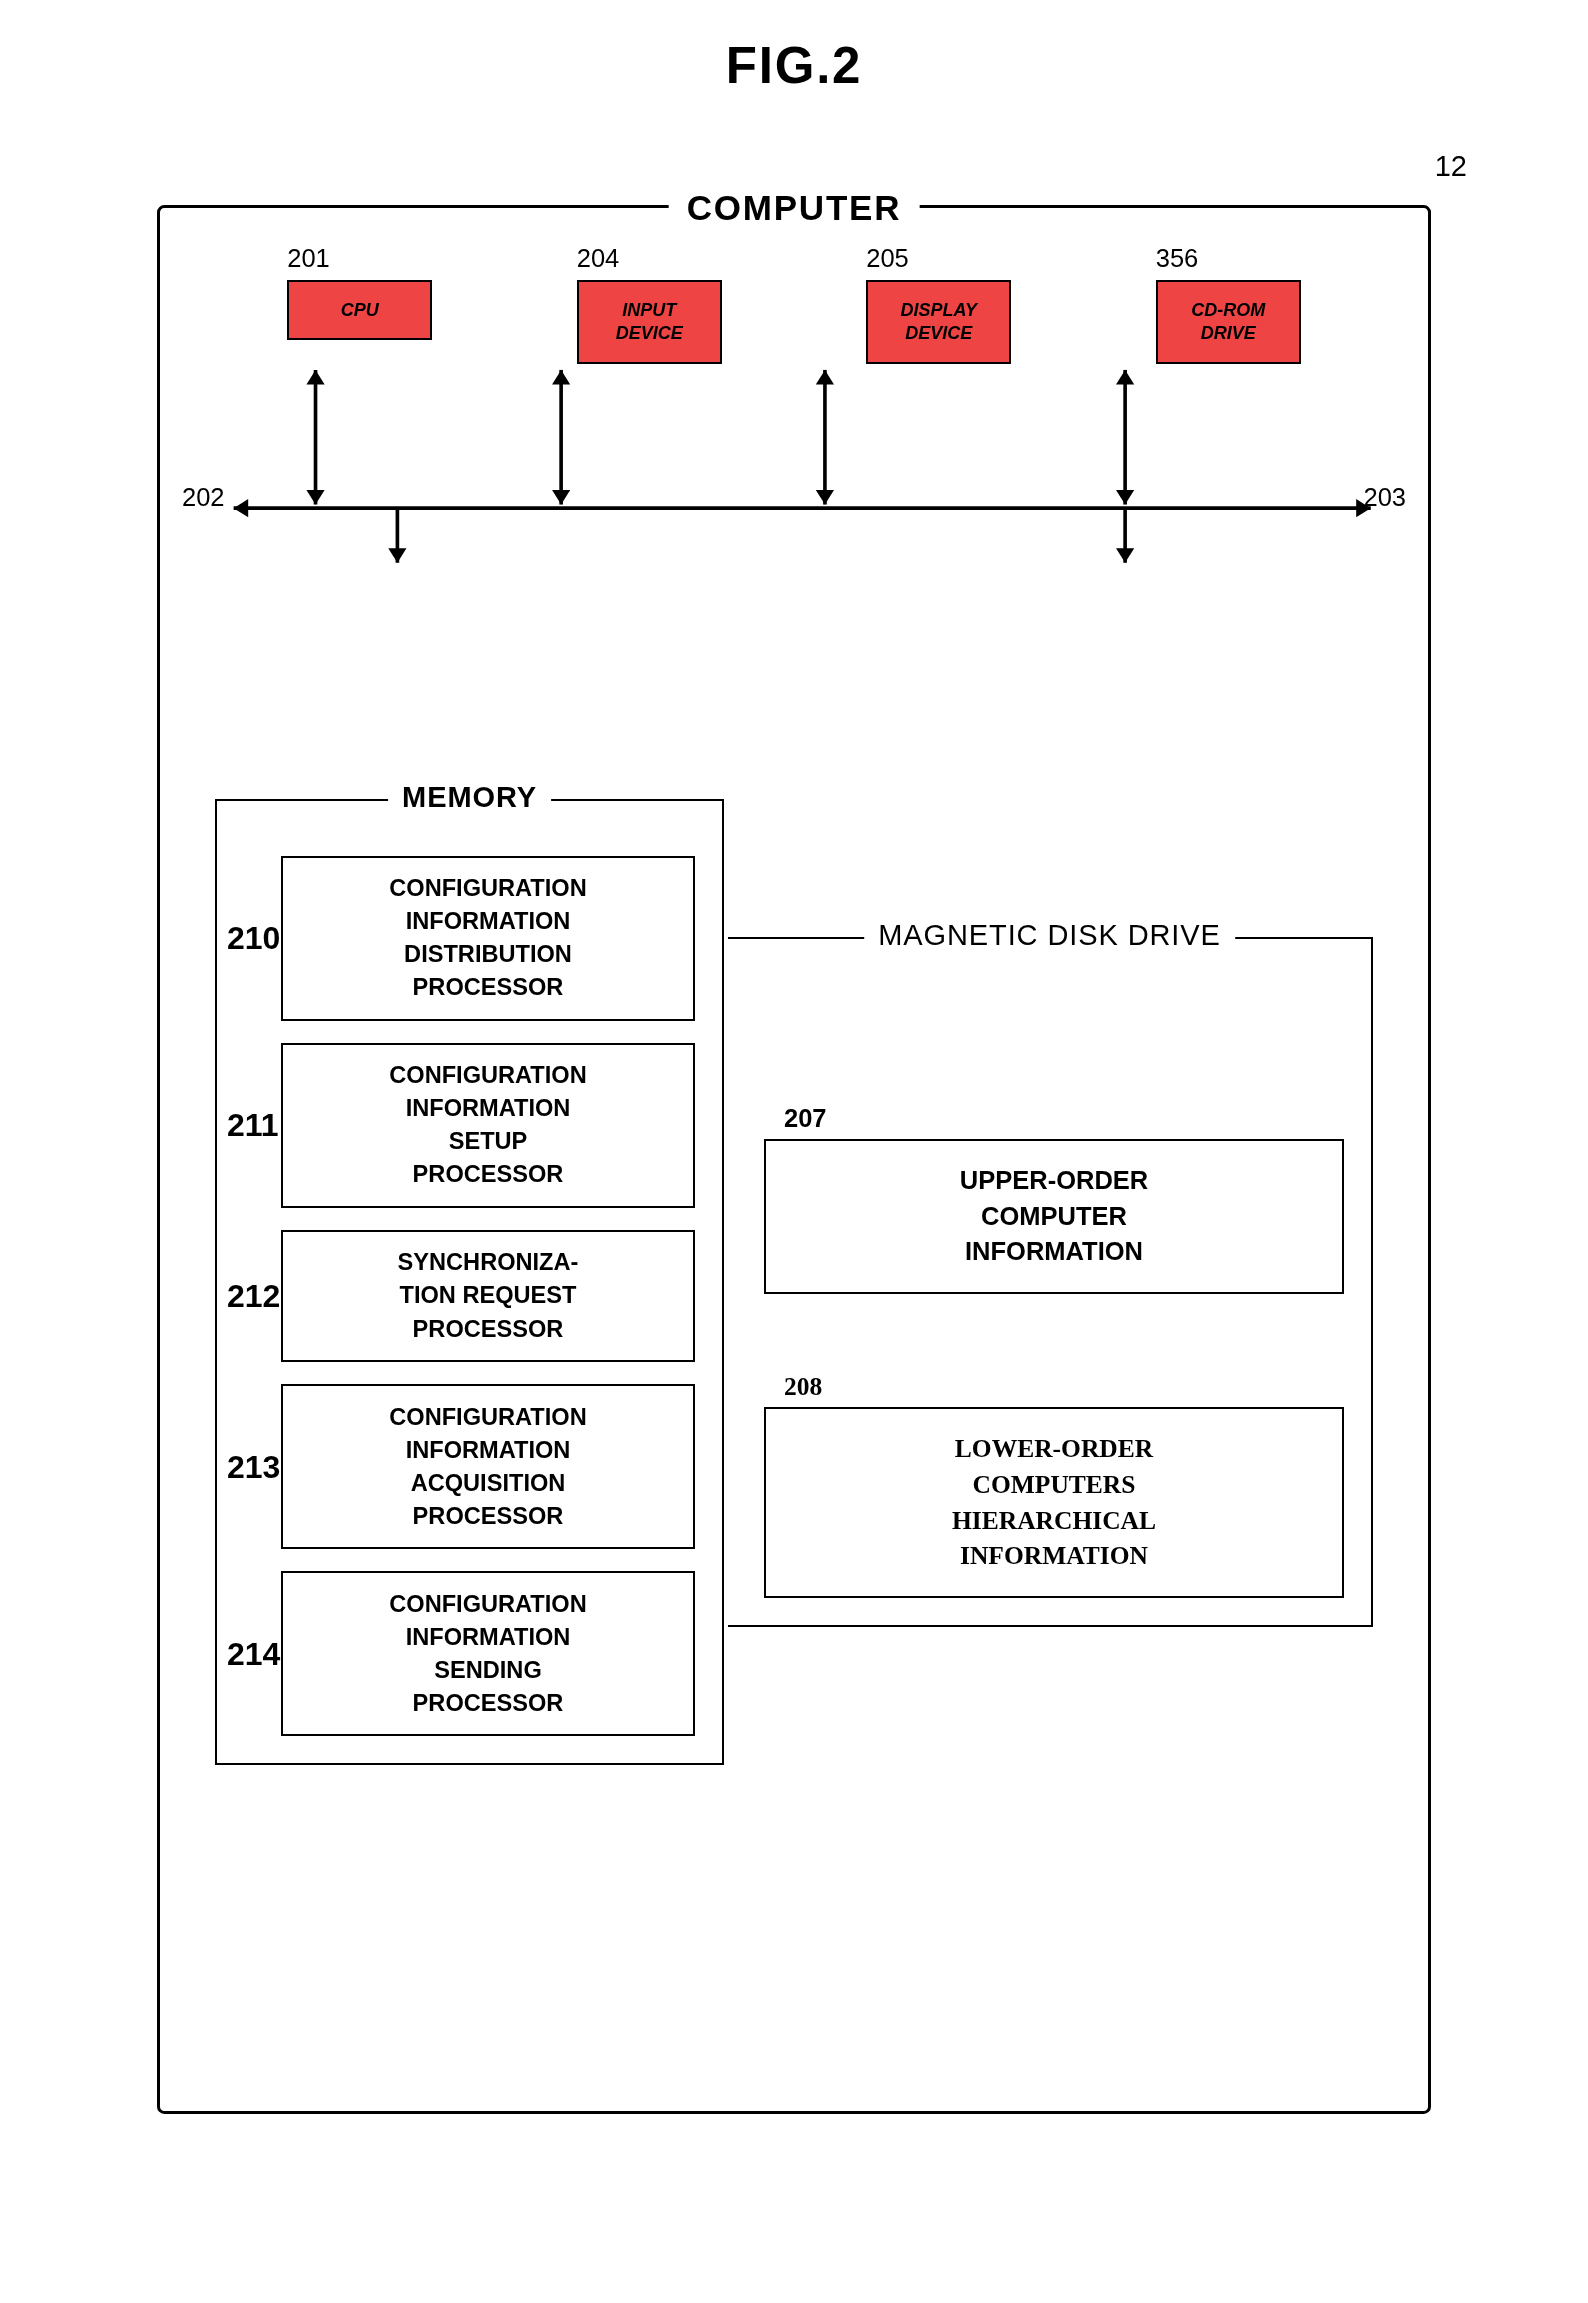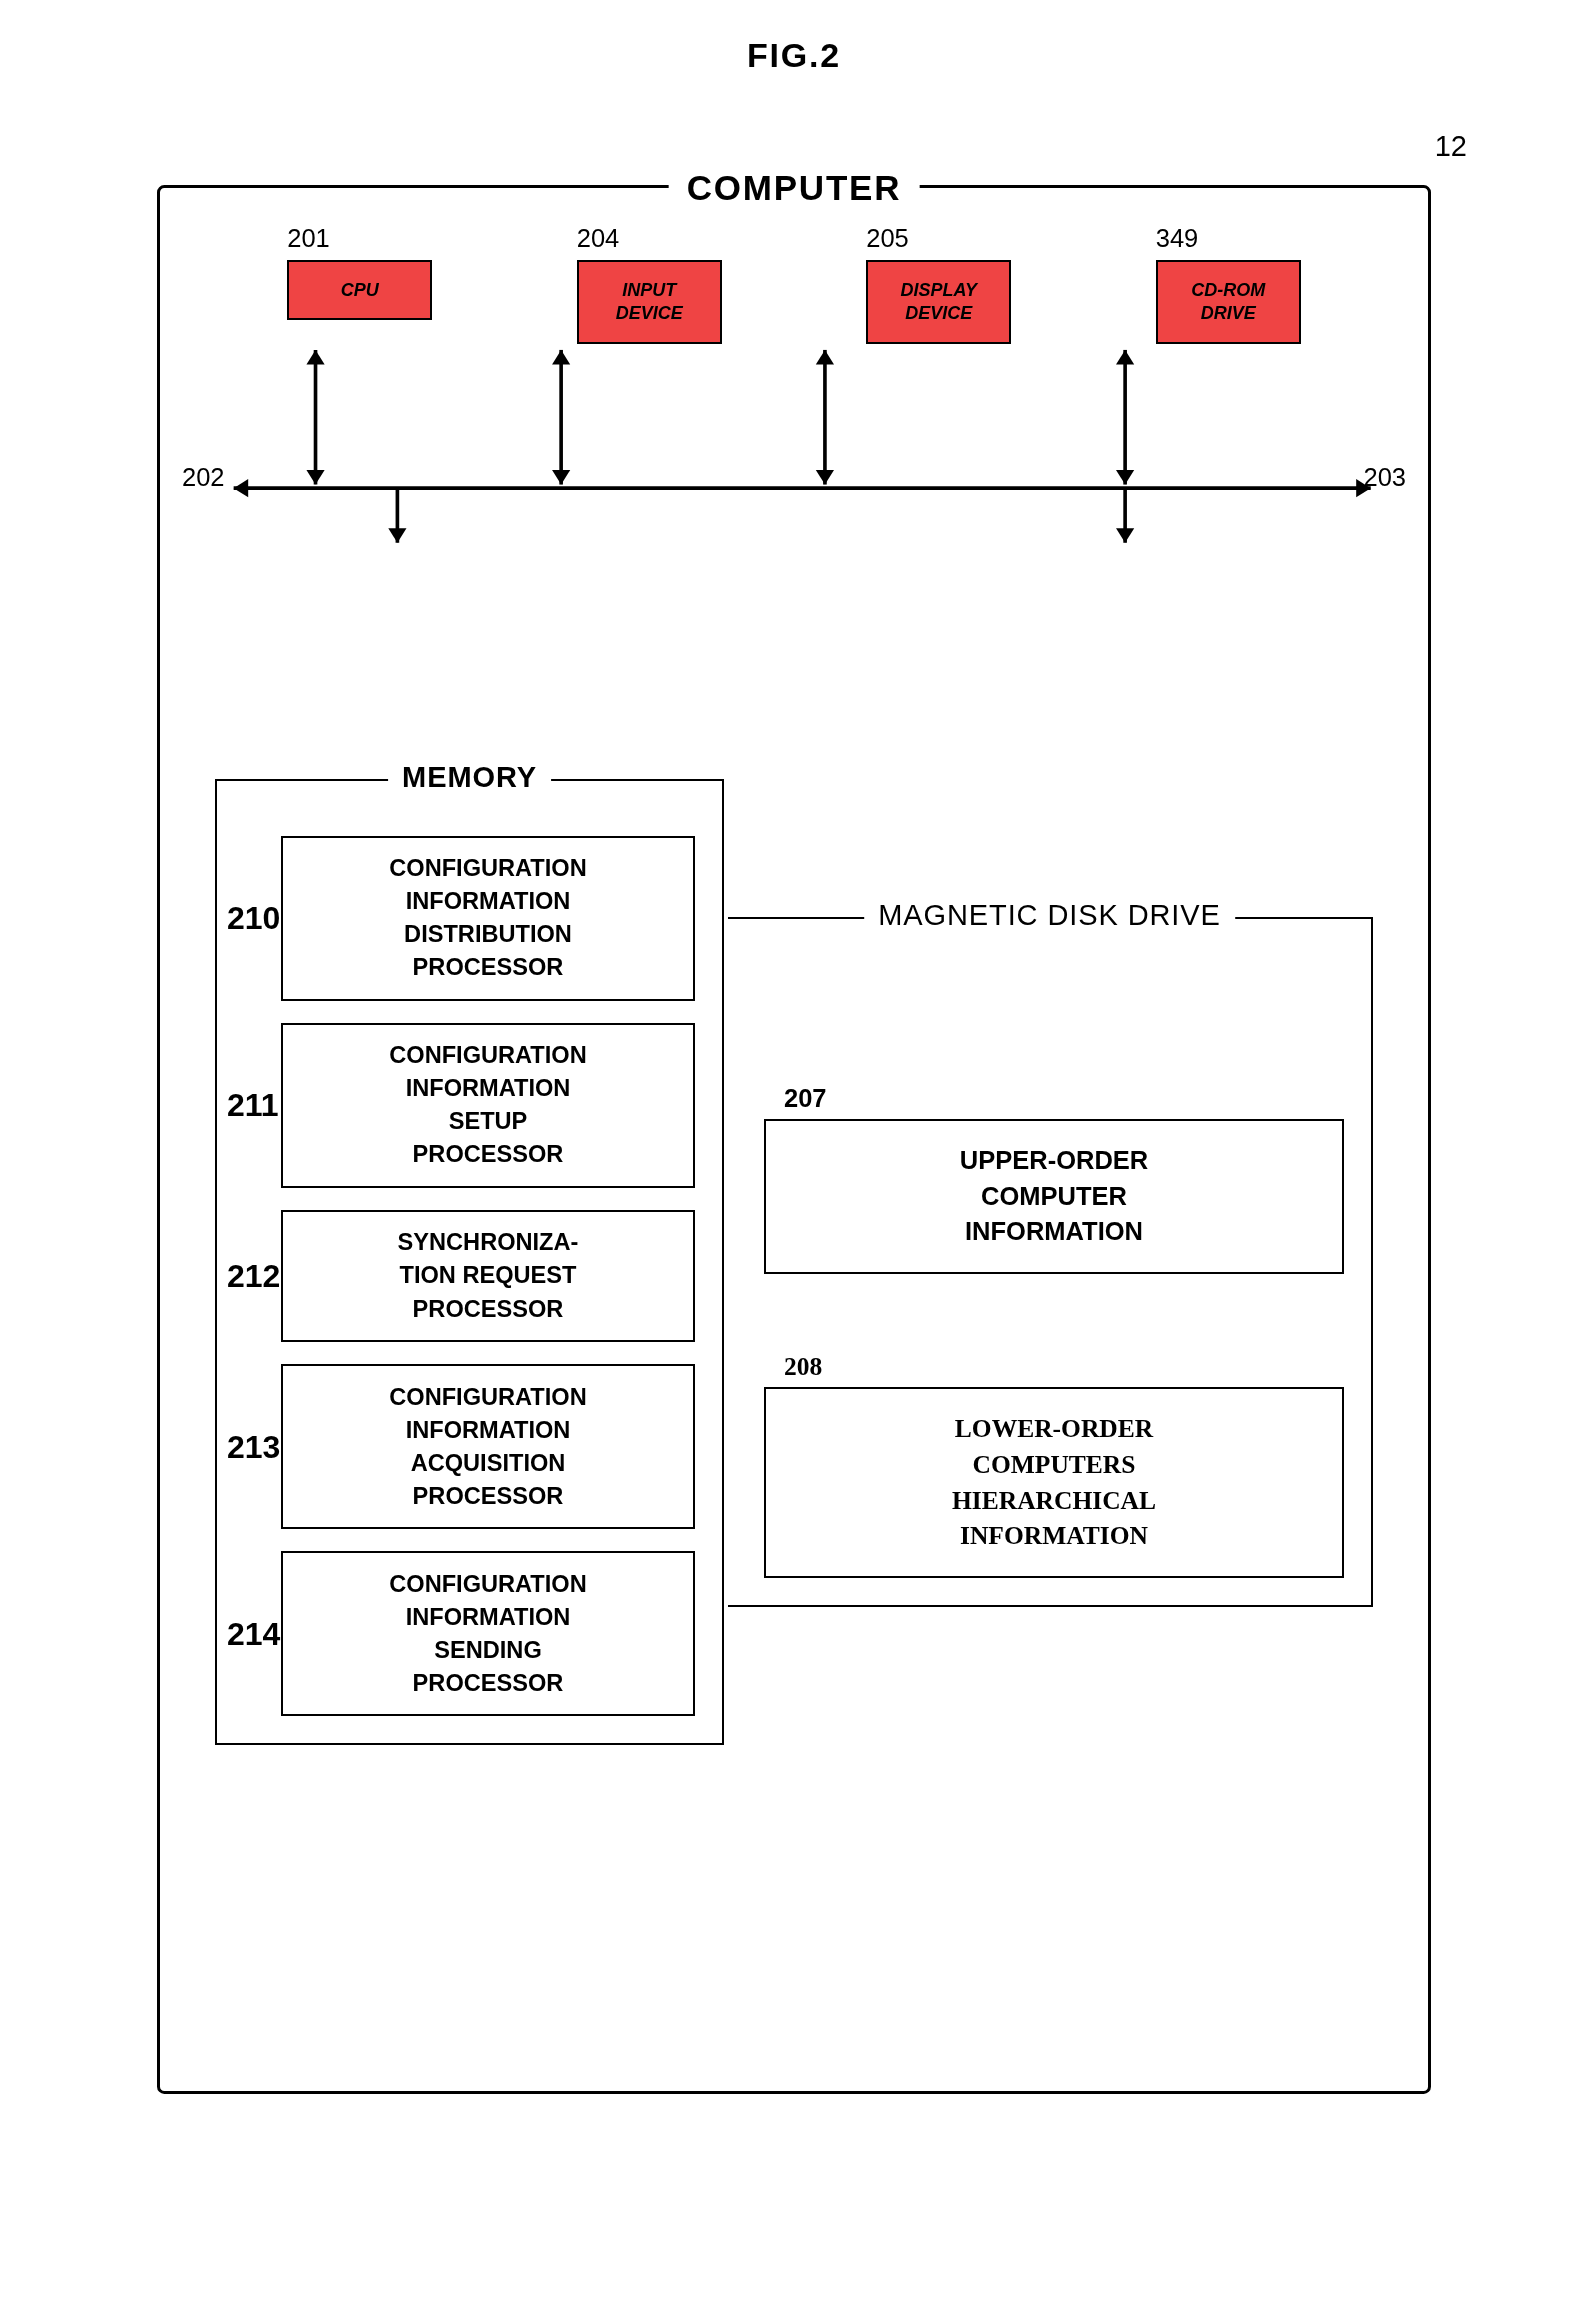--- a/index.html
+++ b/index.html
@@ -8,21 +8,21 @@
       font-family: Arial, sans-serif;
       width: 1588px;
       height: 2304px;
       display: flex;
       flex-direction: column;
       align-items: center;
       padding-top: 36px;
     }
 
     .page-title {
-      font-size: 34px;
+      font-size: 51px;
       font-weight: bold;
       margin-bottom: 55px;
       letter-spacing: 1.8px;
     }
 
     .outer-container {
       position: relative;
       width: 1346px;
       height: 2000px;
     }
@@ -219,21 +219,21 @@
         <div class="ref-num-top">204</div>
         <div class="device-box">INPUT<br>DEVICE</div>
       </div>
 
       <div class="device-block">
         <div class="ref-num-top">205</div>
         <div class="device-box">DISPLAY<br>DEVICE</div>
       </div>
 
       <div class="device-block">
-        <div class="ref-num-top">349</div>
+        <div class="ref-num-top">356</div>
         <div class="device-box">CD-ROM<br>DRIVE</div>
       </div>
     </div>
 
     <svg style="position:absolute;top:0;left:0;width:100%;height:100%;overflow:visible;" xmlns="http://www.w3.org/2000/svg" viewBox="0 0 1392 2092" width="1266" height="1902">
 
       <line x1="80" y1="330" x2="1330" y2="330" stroke="#000" stroke-width="4"></line>
 
       <polygon points="80,330 96,320 96,340" fill="#000"></polygon>
 

